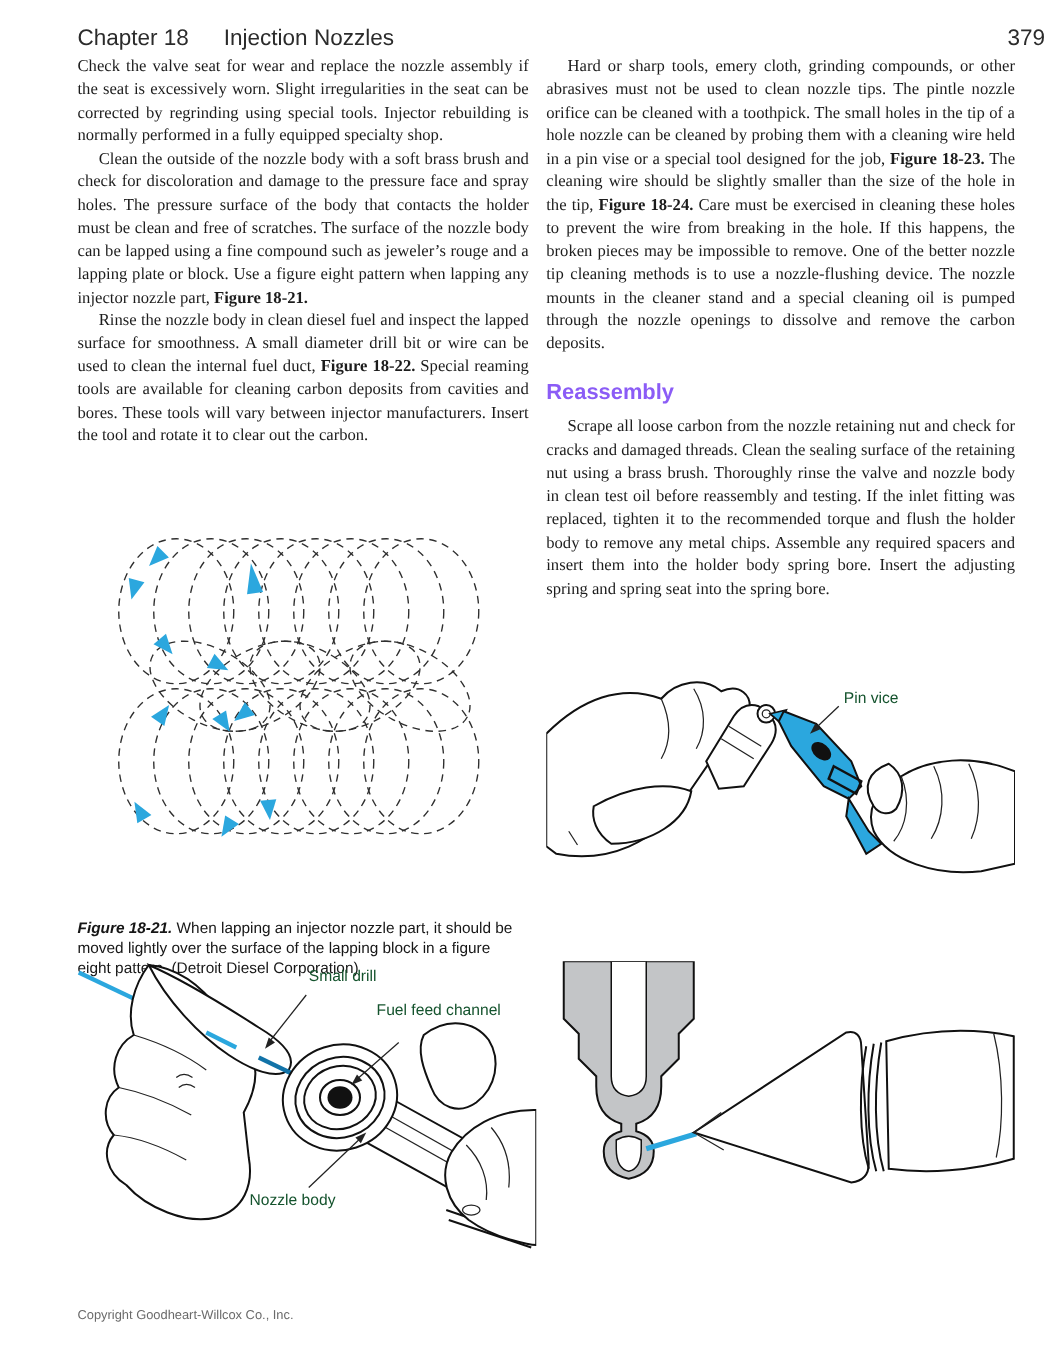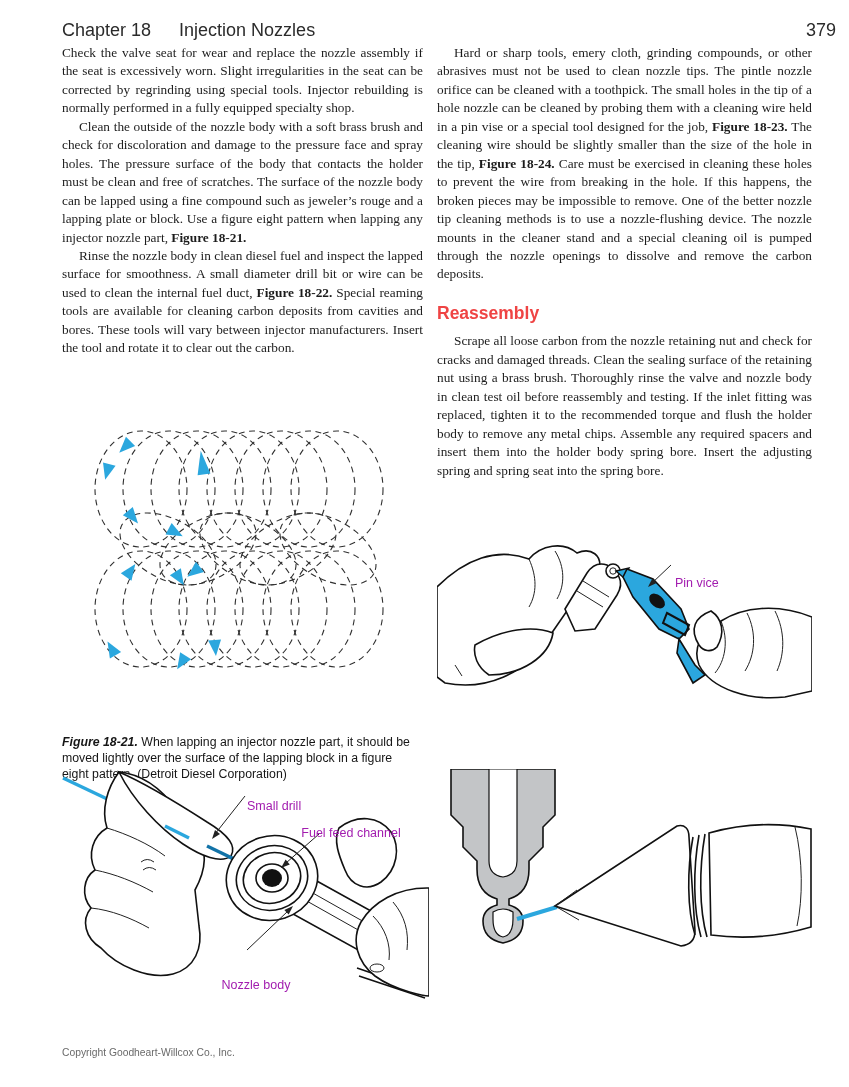--- a/index.html
+++ b/index.html
@@ -9,27 +9,27 @@
        font-family:"Liberation Sans",sans-serif;font-size:18px;color:#2b2b2b;}
   .hdr .chap{margin-right:28px;}
   .hdr .sp{flex:1;}
   .col{position:absolute;top:44px;font-size:13.3px;line-height:18.45px;text-align:justify;}
   .col-left{left:62px;width:361px;}
   .col-right{left:437px;width:375px;}
   p.bp{margin:0;}
   p.ind{text-indent:17px;}
   .seg-b{font-weight:bold;}
   .seg-bi{font-weight:bold;font-style:italic;}
-  h2.sect{font-family:"Liberation Sans",sans-serif;font-size:17.5px;margin:20px 0 10px;color:#ef4444;}
+  h2.sect{font-family:"Liberation Sans",sans-serif;font-size:17.5px;margin:20px 0 10px;color:#8b5cf6;}
   .fig{position:absolute;}
   .fig svg{display:block;}
   .caption{position:absolute;font-family:"Liberation Sans",sans-serif;font-size:12.3px;
            line-height:15.8px;color:#161616;}
   .figlabel{position:absolute;font-family:"Liberation Sans",sans-serif;font-size:12.5px;
-            line-height:15px;color:#a21caf;margin-top:25px;}
+            line-height:15px;color:#14532d;}
   .lbl-center{text-align:center;}
   .ftr{position:absolute;left:62px;top:1047px;font-family:"Liberation Sans",sans-serif;
        font-size:10.3px;color:#6a6a6a;}
   .ln{stroke:#111;stroke-width:1.6;fill:none;}
   .lnf{stroke:#111;stroke-width:1.6;fill:#fff;}
   .thin{stroke:#222;stroke-width:1;fill:none;}
 </style>
 </head>
 <body>
 
@@ -134,21 +134,21 @@
         <line class="thin" x1="188" y1="26" x2="158" y2="64"></line>
         <polygon points="155,69 163,63.9 158,59.9" fill="#222"></polygon>
         <line class="thin" x1="262" y1="64" x2="229" y2="93"></line>
         <polygon points="224,98 232.8,94.4 228.6,89.6" fill="#222"></polygon>
         <line class="thin" x1="190" y1="180" x2="231" y2="141"></line>
         <polygon points="236,136 227.3,139.9 231.7,144.5" fill="#222"></polygon>
       </g>
     </svg>
     <div class="figlabel" style="left:190px;top:4px;">Small drill</div>
     <div class="figlabel lbl-center" style="left:244px;top:31px;width:100px;">Fuel feed channel</div>
-    <div class="figlabel lbl-center" style="left:154px;top:183px;width:90px;">Nozzle body</div>
+    <div class="figlabel lbl-center" style="left:132px;top:183px;width:90px;">Nozzle body</div>
   </div>
 
   <div class="col col-right">
     <p class="bp ind"><span>Hard or sharp tools, emery cloth, grinding compounds, or other abrasives must not be used to clean nozzle tips. The pintle nozzle orifice can be cleaned with a toothpick. The small holes in the tip of a hole nozzle can be cleaned by probing them with a cleaning wire held in a pin vise or a special tool designed for the job, </span><span class="seg-b">Figure 18-23.</span><span> The cleaning wire should be slightly smaller than the size of the hole in the tip, </span><span class="seg-b">Figure 18-24.</span><span> Care must be exercised in cleaning these holes to prevent the wire from breaking in the hole. If this happens, the broken pieces may be impossible to remove. One of the better nozzle tip cleaning methods is to use a nozzle-flushing device. The nozzle mounts in the cleaner stand and a special cleaning oil is pumped through the nozzle openings to dissolve and remove the carbon deposits.</span></p>
     <h2 class="sect">Reassembly</h2>
     <p class="bp ind"><span>Scrape all loose carbon from the nozzle retaining nut and check for cracks and damaged threads. Clean the sealing surface of the retaining nut using a brass brush. Thoroughly rinse the valve and nozzle body in clean test oil before reassembly and testing. If the inlet fitting was replaced, tighten it to the recommended torque and flush the holder body to remove any metal chips. Assemble any required spacers and insert them into the holder body spring bore. Insert the adjusting spring and spring seat into the spring bore.</span></p>
   </div>
 
   <div class="fig" style="left:437px;top:525px;width:375px;height:178px;">
     <svg width="375" height="178" viewBox="0 0 375 178">

